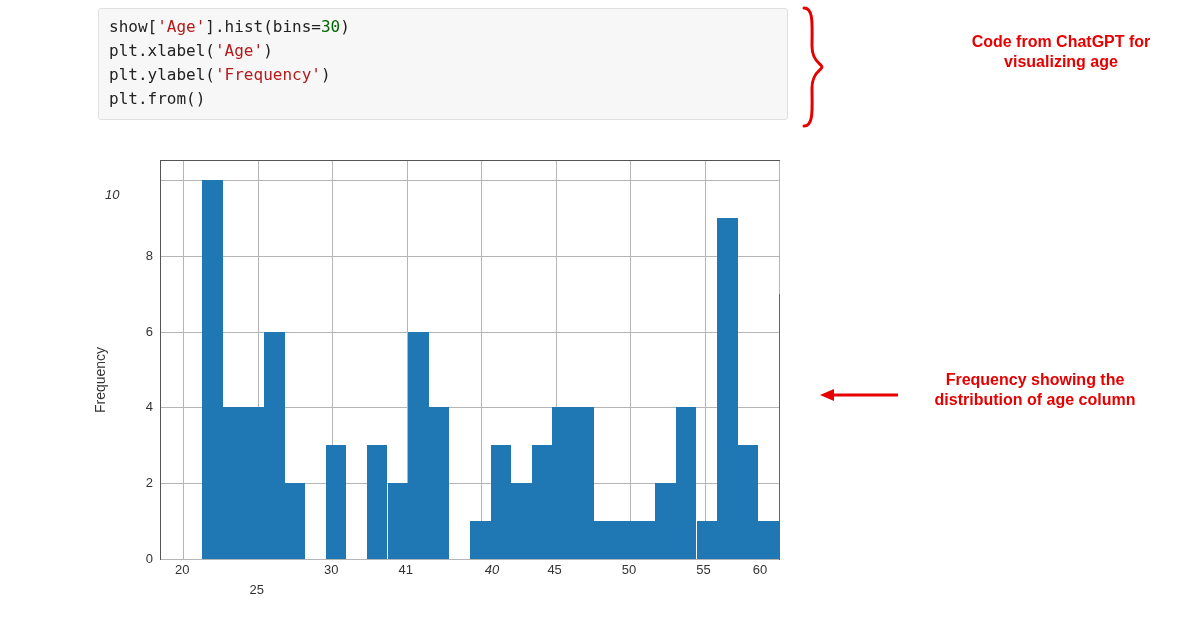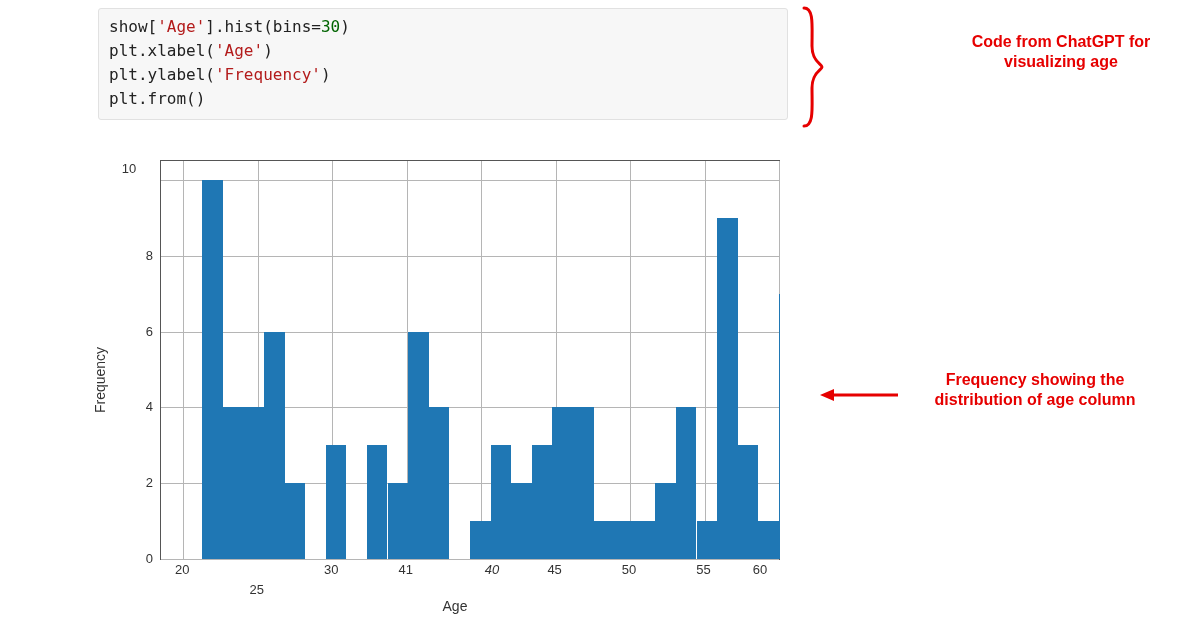--- a/index.html
+++ b/index.html
@@ -195,27 +195,26 @@
           <div class="bar" style="left: 597.45px; width: 20.5504px; height: 37.9048px;"></div>
           <div class="bar" style="left: 618px; width: 1px; height: 265.333px;"></div>
         </div>
     </div>
     <div id="tick-layer">
         <div class="tick-y" style="left: 0px; top: 408px; width: 48px; text-align: right;">0</div>
         <div class="tick-y" style="left: 0px; top: 332.19px; width: 48px; text-align: right;">2</div>
         <div class="tick-y" style="left: 0px; top: 256.381px; width: 48px; text-align: right;">4</div>
         <div class="tick-y" style="left: 0px; top: 180.571px; width: 48px; text-align: right;">6</div>
         <div class="tick-y" style="left: 0px; top: 104.762px; width: 48px; text-align: right;">8</div>
-        <div class="tick-y" style="left: 0px; top: 18px; width: 48px; text-align: center;">10</div>
+        <div class="tick-y" style="left: 0px; top: 44px; width: 48px; text-align: left; font-style: italic;">10</div>
         <div class="tick-x" style="left: 77.3373px;">20</div>
         <div class="tick-x" style="left: 151.795px; margin-top: 20px;">25</div>
         <div class="tick-x" style="left: 226.253px;">30</div>
         <div class="tick-x" style="left: 300.711px;">41</div>
         <div class="tick-x" style="left: 387px; font-style: italic;">40</div>
         <div class="tick-x" style="left: 449.627px;">45</div>
         <div class="tick-x" style="left: 524.084px;">50</div>
         <div class="tick-x" style="left: 598.542px;">55</div>
         <div class="tick-x" style="left: 655px;">60</div>
       </div>
-    <div class="xlabel">Age</div>
   </div>
 
 </div>
 
 </body></html>

